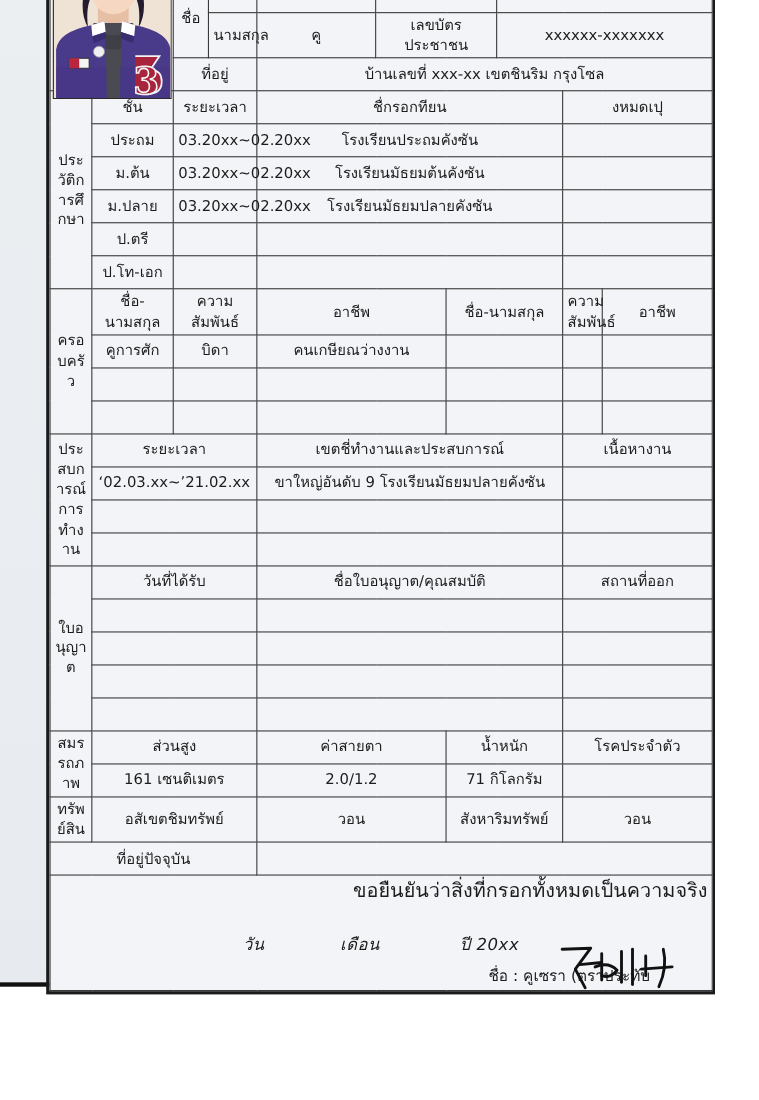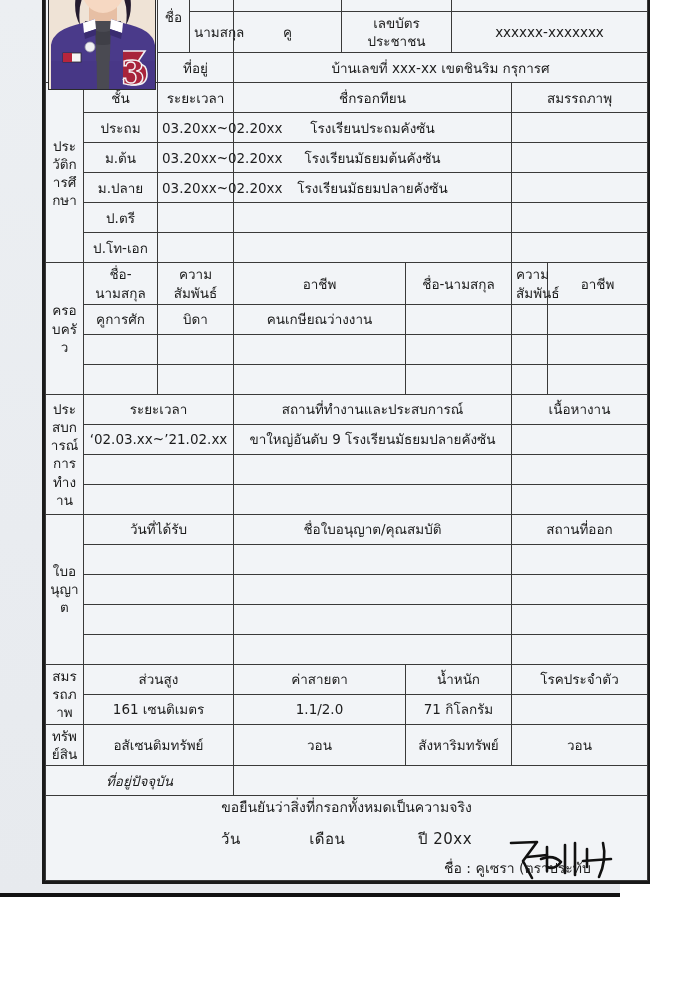--- a/index.html
+++ b/index.html
@@ -46,44 +46,44 @@
     background: #f2f4f7;
   }
   td.vlabel {
     font-size: 12px;
     line-height: 1.15;
     padding: 2px 1px;
     word-break: break-all;
   }
   td.small { font-size: 11px; margin-top: 10px; }
   td.hdr { font-size: 13.5px; }
-  td.tall { height: 34px; font-style: italic; }
+  td.tall { height: 34px; }
   td.photo {
     padding: 0; border: none; background: transparent;
   }
   td.alignr { text-align: right; padding-right: 10px; margin-top: 16px; }
   td.thick-l { border-left: 2px solid #2a2a2a; }
   .photo-wrap {
     position: absolute;
     left: 48px; top: -22px;
     width: 108px; height: 112px;
     overflow: hidden;
     border: 1px solid #2a2a2a;
     z-index: 5;
     background: #e9dfd4;
   }
   .photo-wrap svg { display: block; width: 108px; height: 112px; }
   .footer-cell {
     text-align: center;
     padding: 10px 0 14px 0;
     height: auto;
   }
-  .f-line1 { font-size: 14px; margin-bottom: 12px; }
+  .f-line1 { font-size: 18px; margin-bottom: 26px; text-align: right; }
   .f-line2 { font-size: 15px; letter-spacing: .5px; }
-  .f-line2 span { display: inline-block; }
+  .f-line2 span { display: inline-block; font-style: italic; }
   .f-gap1 { width: 58px; }
   .f-gap2 { width: 62px; }
   .f-line3 {
     font-size: 14px;
     text-align: right;
     padding-right: 52px;
     margin-top: 10px;
     position: relative;
   }
   .sig {
@@ -127,29 +127,29 @@
 
         <tr>
           <td>นามสกุล</td>
           <td>คู</td>
           <td colspan="2">เลขบัตรประชาชน</td>
           <td colspan="3">xxxxxx-xxxxxxx</td>
         </tr>
 
         <tr>
           <td colspan="2">ที่อยู่</td>
-          <td colspan="6">บ้านเลขที่ xxx-xx เขตชินริม กรุการศ</td>
+          <td colspan="6">บ้านเลขที่ xxx-xx เขตชินริม กรุงโซล</td>
         </tr>
 
         <tr>
           <td rowspan="6" class="vlabel">ประวัติการศึกษา</td>
           <td class="hdr">ชั้น</td>
           <td class="hdr" colspan="2">ระยะเวลา</td>
           <td class="hdr" colspan="4">ชื่กรอกทียน</td>
-          <td class="hdr" colspan="2">สมรรถภาพุ</td>
+          <td class="hdr" colspan="2">งหมดเปุ</td>
         </tr>
 
         <tr>
           <td>ประถม</td>
           <td class="small" colspan="2">03.20xx~02.20xx</td>
           <td colspan="4">โรงเรียนประถมคังซัน</td>
           <td colspan="2"></td>
         </tr>
         <tr>
           <td>ม.ต้น</td>
@@ -206,21 +206,21 @@
           <td colspan="2"></td>
           <td colspan="2"></td>
           <td class="thick-l" colspan="2"></td>
           <td></td>
           <td></td>
         </tr>
 
         <tr>
           <td rowspan="4" class="vlabel">ประสบการณ์การทำงาน</td>
           <td colspan="3">ระยะเวลา</td>
-          <td colspan="4">สถานที่ทำงานและประสบการณ์</td>
+          <td colspan="4">เขตชี่ทำงานและประสบการณ์</td>
           <td colspan="2">เนื้อหางาน</td>
         </tr>
         <tr>
           <td class="small" colspan="3">‘02.03.xx~’21.02.xx</td>
           <td class="small" colspan="4">ขาใหญ่อันดับ 9 โรงเรียนมัธยมปลายคังซัน</td>
           <td colspan="2"></td>
         </tr>
         <tr>
           <td colspan="3"></td>
           <td colspan="4"></td>
@@ -261,28 +261,28 @@
 
         <tr>
           <td rowspan="2" class="vlabel">สมรรถภาพ</td>
           <td colspan="3">ส่วนสูง</td>
           <td colspan="2">ค่าสายตา</td>
           <td colspan="2">น้ำหนัก</td>
           <td colspan="2">โรคประจำตัว</td>
         </tr>
         <tr>
           <td colspan="3">161 เซนติเมตร</td>
-          <td colspan="2">1.1/2.0</td>
+          <td colspan="2">2.0/1.2</td>
           <td colspan="2">71 กิโลกรัม</td>
           <td colspan="2"></td>
         </tr>
 
         <tr>
           <td class="vlabel">ทรัพย์สิน</td>
-          <td colspan="3">อสัเซนติมทรัพย์</td>
+          <td colspan="3">อสัเขตชิมทรัพย์</td>
           <td class="alignr" colspan="2">วอน</td>
           <td colspan="2">สังหาริมทรัพย์</td>
           <td class="alignr" colspan="2">วอน</td>
         </tr>
 
         <tr>
           <td class="tall" colspan="4">ที่อยู่ปัจจุบัน</td>
           <td class="tall" colspan="6"></td>
         </tr>
 

